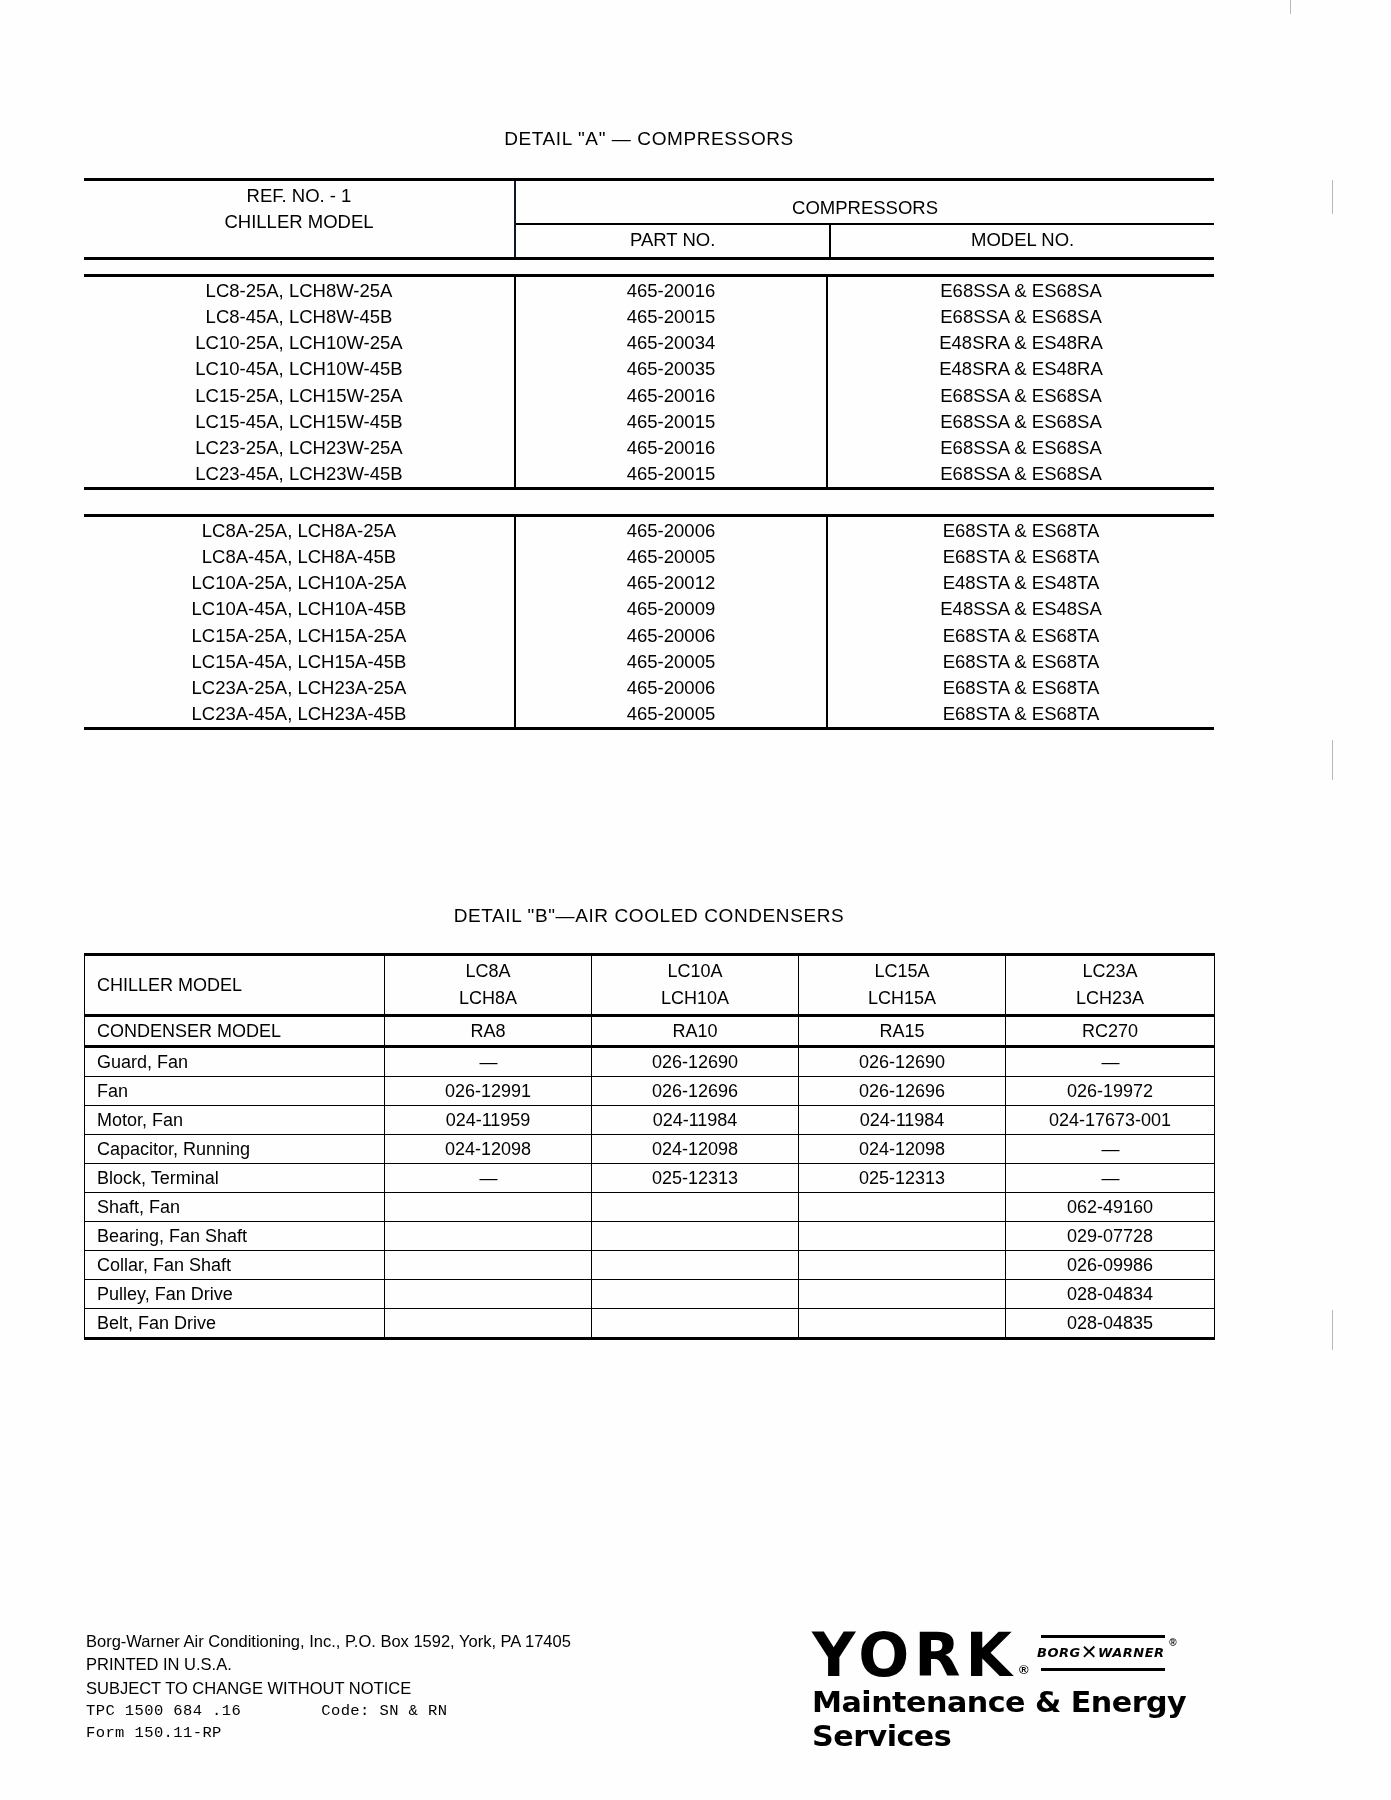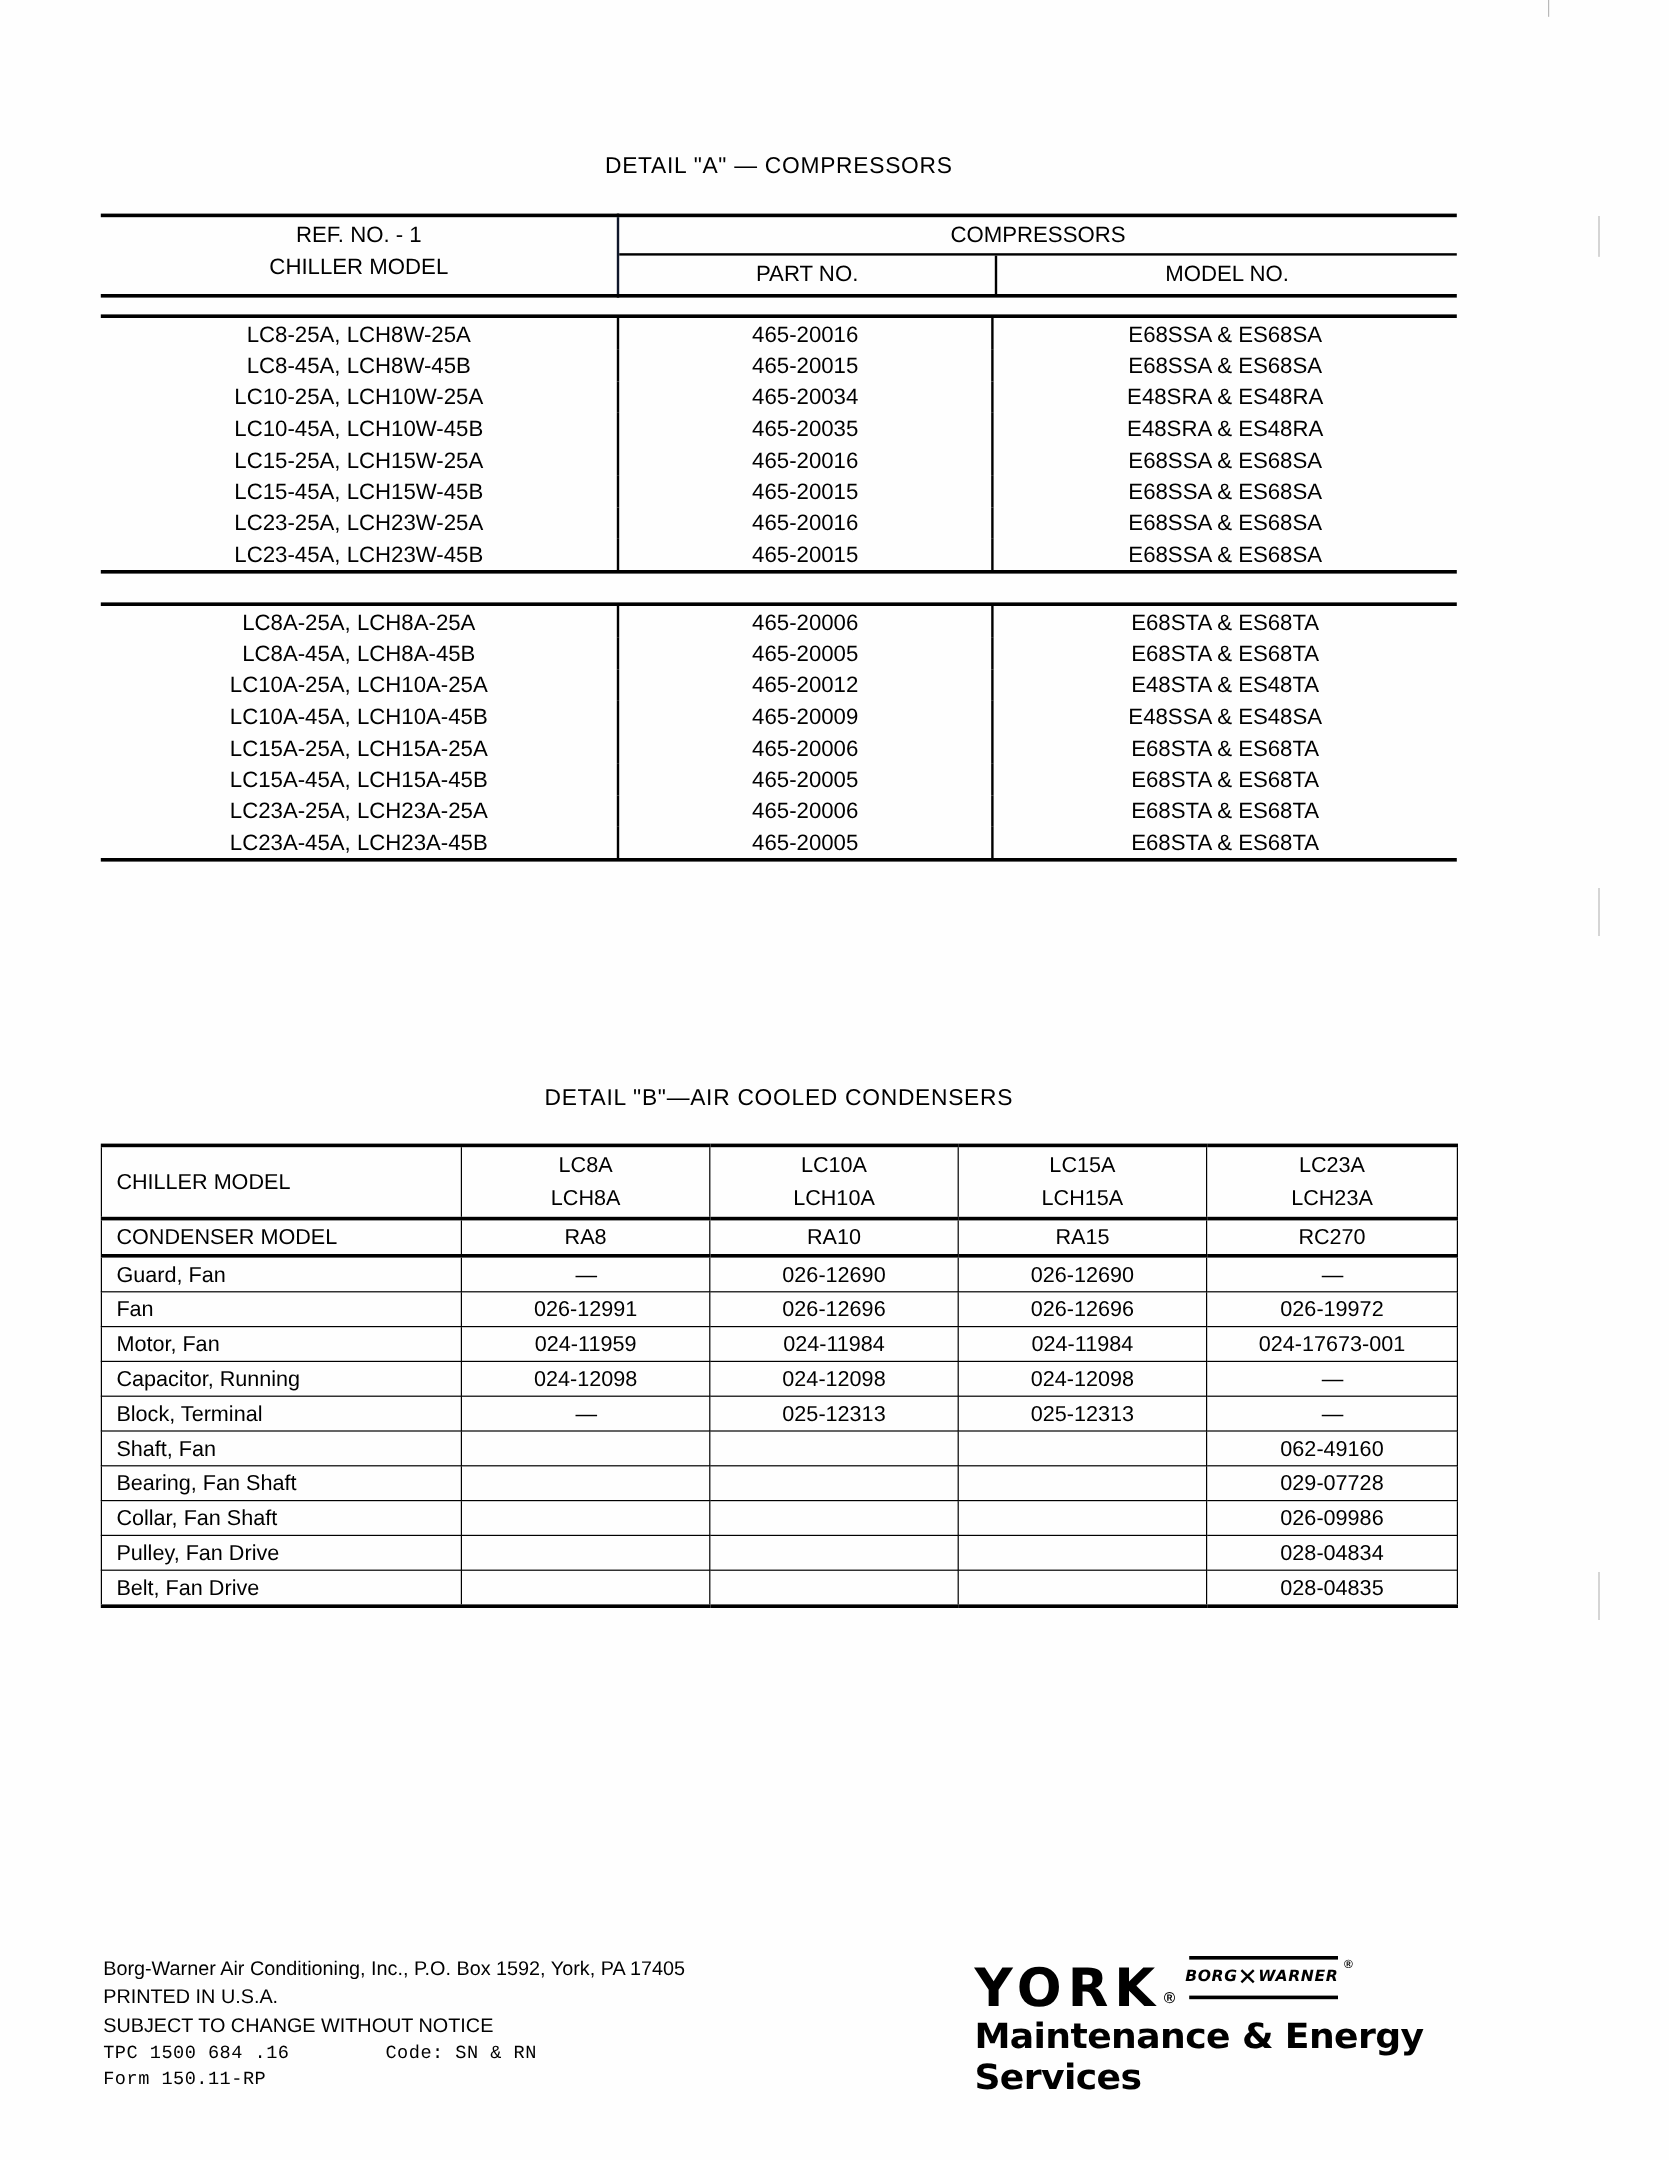--- a/index.html
+++ b/index.html
@@ -62,21 +62,21 @@
   .a-head .cm-cell {
     width: 430px;
     text-align: center;
     border-right: 2px solid #0f172a;
     padding: 4px 0 6px 0;
   }
   .a-head .cm-cell .l1 { padding-bottom: 4px; }
   .a-head .right-block { padding: 0; }
   .a-head .comp-title {
     text-align: center;
-    padding: 4px 0 4px 0;
+    padding: 16px 0 4px 0;
     border-bottom: 2px solid #000;
   }
   .a-head .sub-row { display: flex; }
   .a-head .sub-row > div {
     text-align: center;
     padding: 4px 0 6px 0;
   }
   .a-head .sub-part { width: 45%; border-right: 2px solid #000; }
   .a-head .sub-model { width: 55%; }
 
@@ -157,21 +157,21 @@
     top: 1628px;
     width: 400px;
   }
   #logo .york-row {
     display: flex;
     align-items: flex-end;
   }
   #logo .york {
     font-family: "DejaVu Sans", sans-serif;
     font-weight: bold;
-    font-size: 44px;
+    font-size: 60px;
     letter-spacing: 5px;
     line-height: 0.92;
   }
   #logo .reg {
     font-size: 13px;
     font-weight: bold;
     margin-left: 2px;
     margin-bottom: 6px;
   }
   #logo .bw {

